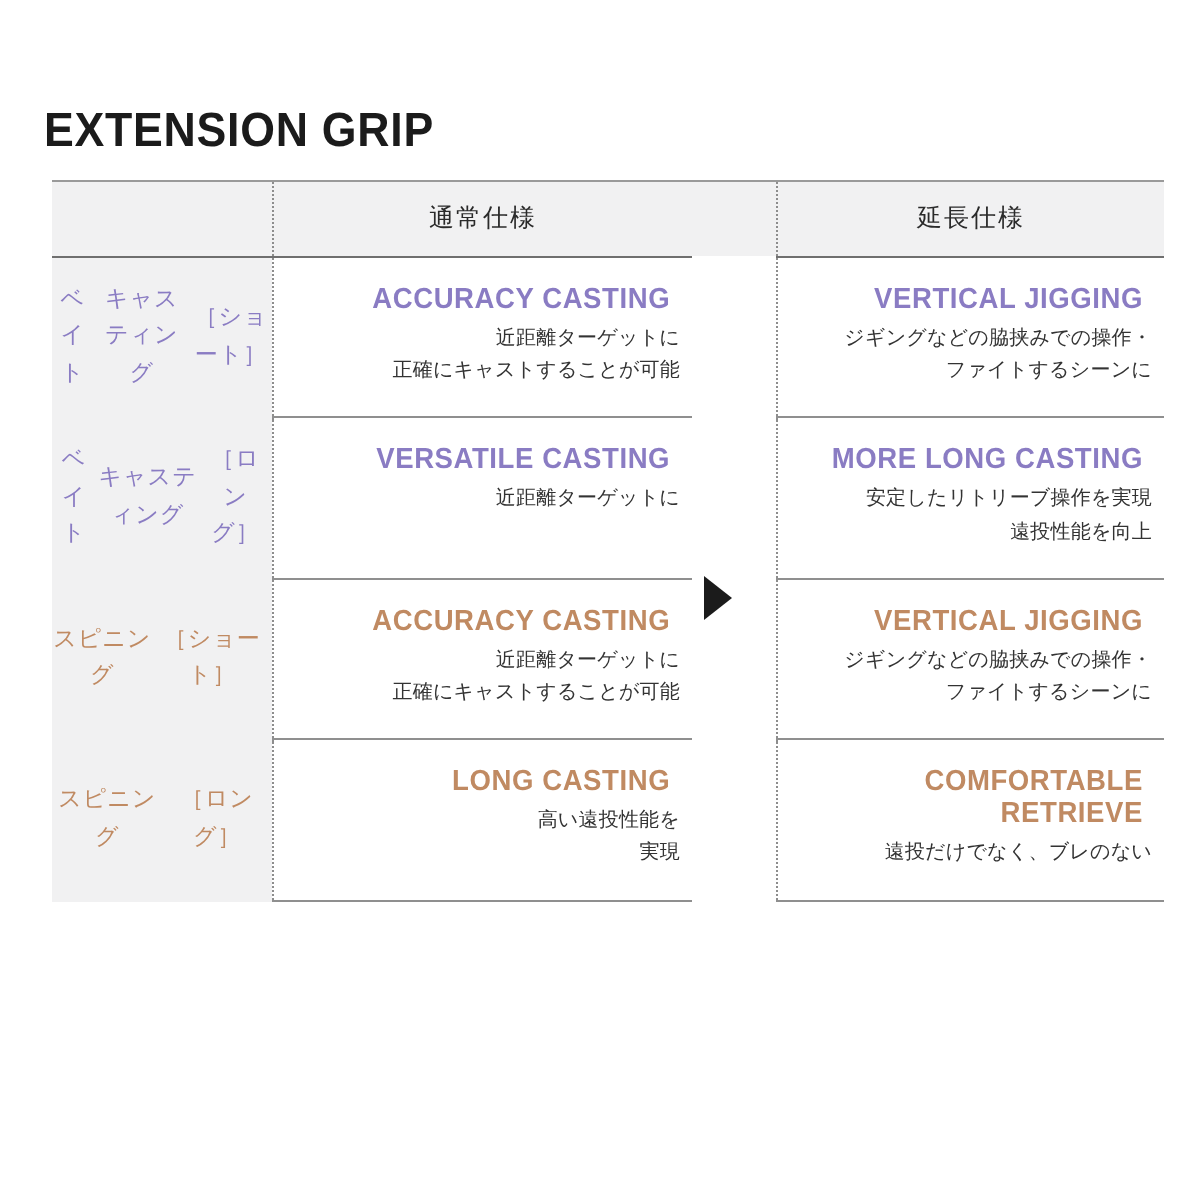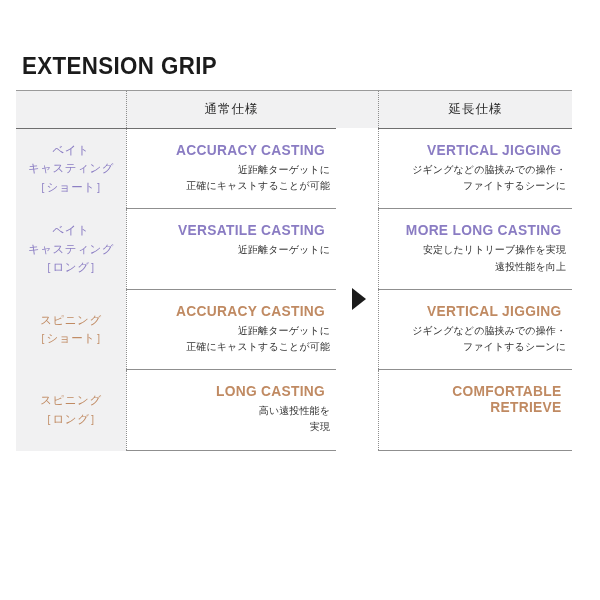--- a/index.html
+++ b/index.html
@@ -32,42 +32,42 @@
     letter-spacing: 0.4px;
     color: #1b1b1b;
     transform: scaleX(0.93);
     transform-origin: left center;
     white-space: nowrap;
   }
 
   
   .table-wrap {
     position: absolute;
-    left: 16px;
+    left: 26px;
     top: 90px;
     width: 556px;
   }
 
   .trow {
     display: flex;
     align-items: stretch;
     width: 100%;
   }
 
   
   .c-label  { width: 110px; flex: 0 0 110px; }
   .c-normal { width: 210px; flex: 0 0 210px; }
   .c-gap    { width: 42px;  flex: 0 0 42px;  }
   .c-ext    { width: 194px; flex: 1 1 auto;  }
 
   
   .c-label {
     background: #f1f1f2;
     display: flex;
-    flex-direction: column;
+    flex-direction: row;
     align-items: center;
     justify-content: center;
     text-align: center;
     box-sizing: border-box;
   }
 
   
   .c-normal, .c-ext {
     border-left: 1px dotted #8d8d8d;
     box-sizing: border-box;
@@ -278,20 +278,21 @@
             <div class="cell-title acc-tan">LONG CASTING</div>
             <div class="cell-desc">
               <div>高い遠投性能を</div>
               <div>実現</div>
             </div>
           </div>
           <div class="c-gap"></div>
           <div class="c-ext">
             <div class="cell-title acc-tan">COMFORTABLE RETRIEVE</div>
             <div class="cell-desc">
+              <div>遠投だけでなく、ブレのない</div>
             </div>
           </div>
         </div>
         <div class="rule light">
           <div class="seg-label"></div>
           <div class="seg-norm"></div>
           <div class="seg-gap"></div>
           <div class="seg-ext"></div>
         </div>
       </div>

